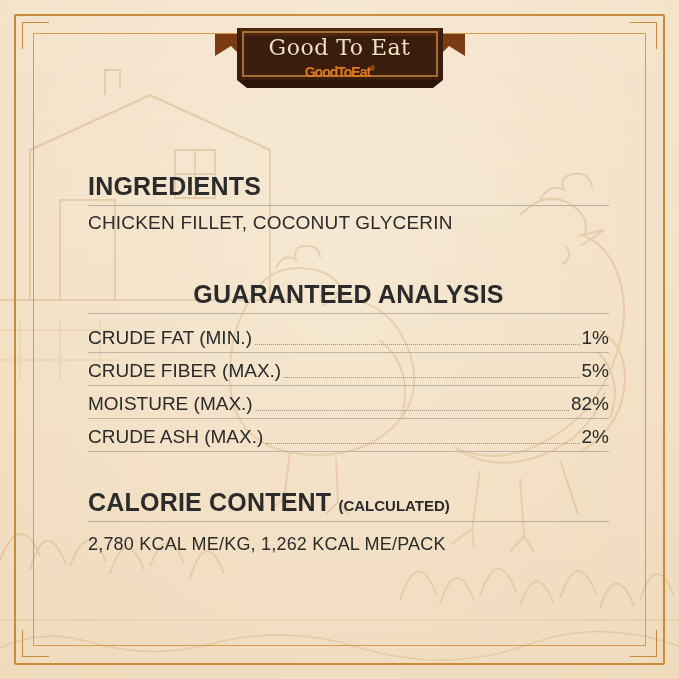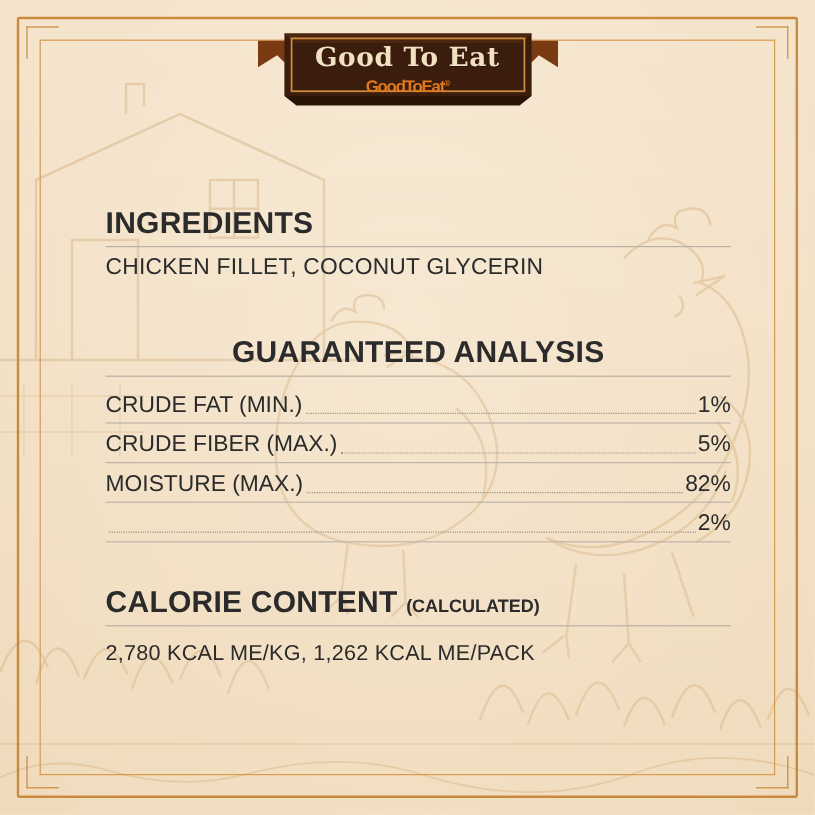--- a/index.html
+++ b/index.html
@@ -73,21 +73,21 @@
   }
   .banner svg { display: block; }
   .banner-title {
     position: absolute;
     left: 0;
     right: 0;
     top: 17px;
     text-align: center;
     font-family: "DejaVu Serif", serif;
     font-size: 22px;
-    font-weight: bold;
+    font-weight: normal;
     color: #f2e0c2;
     letter-spacing: 0.5px;
     text-shadow: 0 1px 0 #2b1508;
   }
   .banner-mark {
     position: absolute;
     left: 0;
     right: 0;
     top: 46px;
     text-align: center;
@@ -267,20 +267,21 @@
       <span class="name">CRUDE FIBER (MAX.)</span>
       <span class="dots"></span>
       <span class="value">5%</span>
     </div>
     <div class="row">
       <span class="name">MOISTURE (MAX.)</span>
       <span class="dots"></span>
       <span class="value">82%</span>
     </div>
     <div class="row">
+      <span class="name">CRUDE ASH (MAX.)</span>
       <span class="dots"></span>
       <span class="value">2%</span>
     </div>
 
     <div class="block-gap-sm"></div>
 
     <h2 class="section-title"><span>CALORIE CONTENT</span> <span class="sub">(CALCULATED)</span></h2>
     <div class="rule"></div>
     <div class="calorie-text">2,780 KCAL ME/KG, 1,262 KCAL ME/PACK</div>
 

